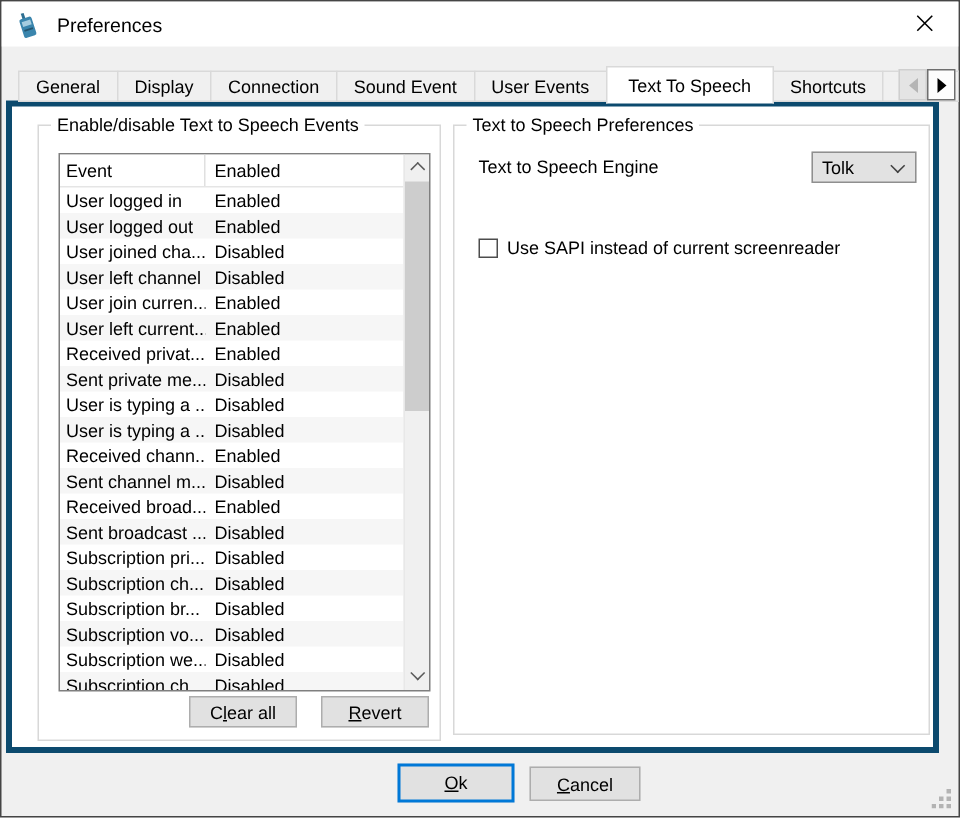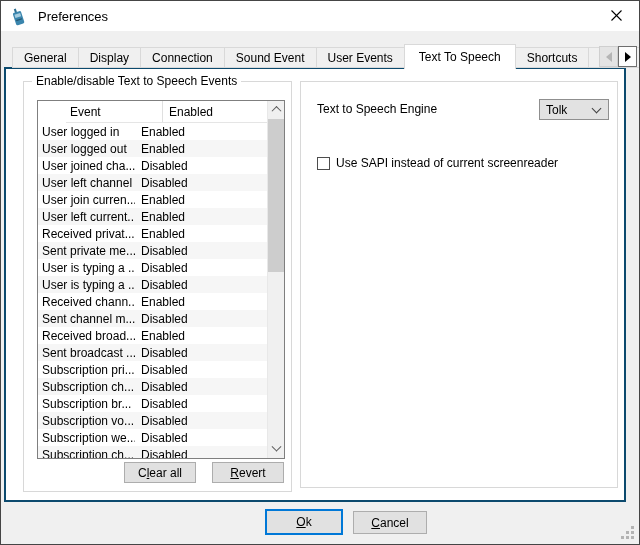--- a/index.html
+++ b/index.html
@@ -43,41 +43,40 @@
   }
   .spin-btn { width:19px; height:21px; display:flex; align-items:center; justify-content:center; }
   .spin-btn.left  { background:#e4e4e4; border:1px solid #cfcfcf; }
   .spin-btn.right { background:#fdfdfd; border:1px solid #6e6e6e; }
   .tri-left  { width:0; height:0; border-top:5px solid transparent; border-bottom:5px solid transparent; border-right:6px solid #b5b5b5; }
   .tri-right { width:0; height:0; border-top:5px solid transparent; border-bottom:5px solid transparent; border-left:6px solid #000; }
 
   
   .tab-page {
     position:absolute; left:3px; top:66px; width:622px; height:435px;
-    background:#ffffff; border:2px solid #0c4a6e; z-index:1;
+    background:#ffffff; border:4px solid #0c4a6e; z-index:1;
   }
 
   .groupbox { position:absolute; border:1px solid #d8d8d8; }
   .groupbox > .legend {
     position:absolute; top:-8px; left:8px; background:#ffffff; padding:0 4px;
     white-space:nowrap;
   }
   .group-left  { left:17px;  top:12px; width:269px; height:411px; }
   .group-right { left:294px; top:12px; width:318px; height:407px; }
 
   
   .listview {
     position:absolute; left:13px; top:18px; width:248px; height:359px;
     background:#fff; border:1px solid #7f7f7f; overflow:hidden;
   }
   .lv-inner { position:absolute; left:0; top:0; right:17px; bottom:0; }
   .lv-header {
     display:flex; height:22px; align-items:center; background:#fff;
     border-bottom:1px solid #e5e5e5;
-    margin-left:28px;
   }
   .lv-header .hcol1 { width:97px; padding-left:4px; border-right:1px solid #e0e0e0; height:100%; display:flex; align-items:center; }
   .lv-header .hcol2 { padding-left:6px; flex:1; }
   .lv-rows { position:absolute; left:0; top:22px; right:0; bottom:0; overflow:hidden; }
   .lv-row { display:flex; height:17px; align-items:center; }
   .lv-row:nth-child(even) { background:#f6f6f6; }
   .lv-row .c1 { width:97px; padding-left:4px; white-space:nowrap; overflow:hidden; }
   .lv-row .c2 { padding-left:6px; white-space:nowrap; }
 
   
@@ -272,20 +271,21 @@
             <div class="chev down"></div>
           </div>
         </div>
       </div>
 
       <div class="btn btn-clear">C<u>l</u>ear all</div>
       <div class="btn btn-revert"><u>R</u>evert</div>
     </div>
 
     <div class="groupbox group-right">
+      <span class="legend">Text to Speech Preferences</span>
 
       <span class="engine-label">Text to Speech Engine</span>
       <div class="combo">
         <span class="val">Tolk</span>
         <span class="cchev"></span>
       </div>
 
       <div class="chk-row">
         <div class="chk-box"></div>
         <span class="chk-label">Use SAPI instead of current screenreader</span>

